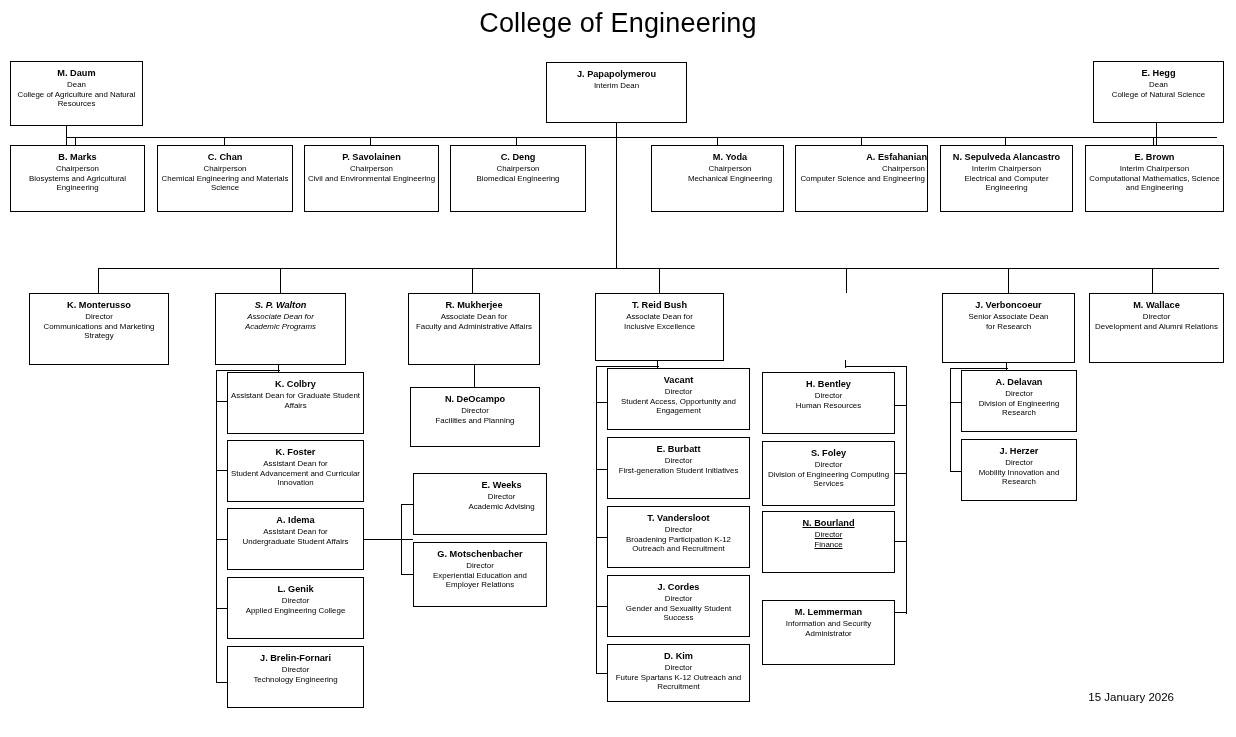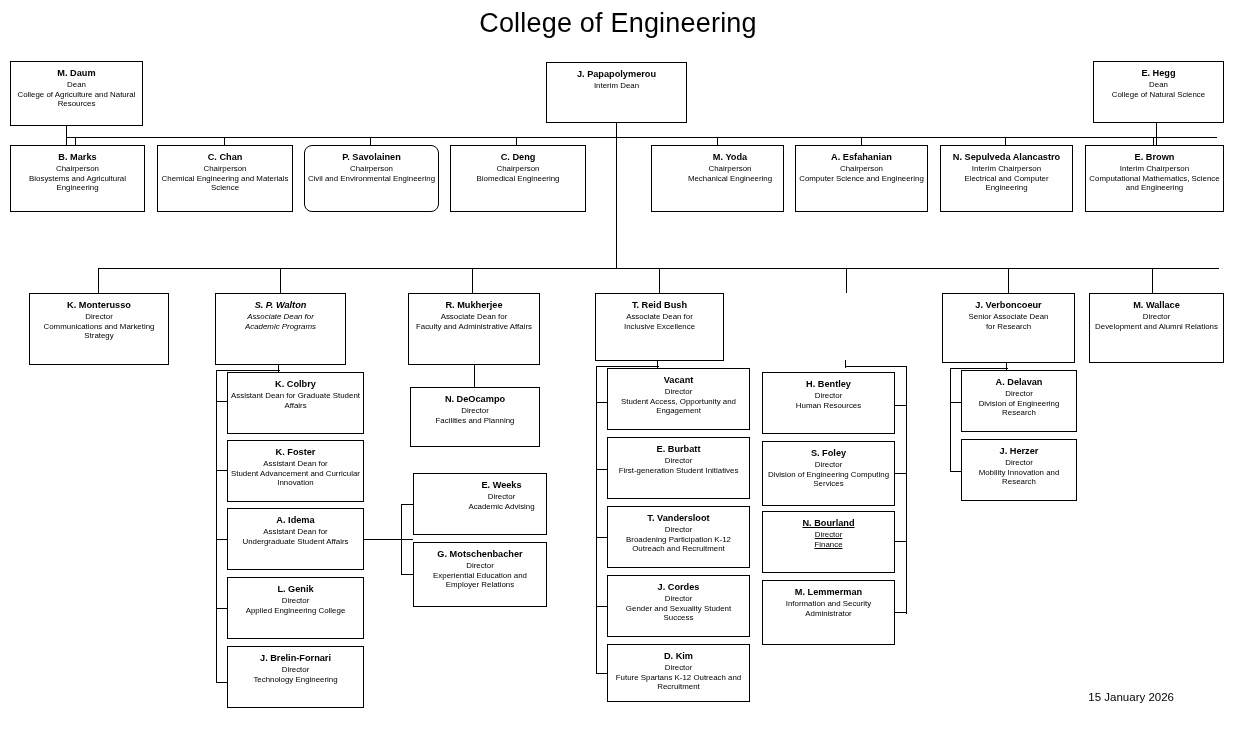--- a/index.html
+++ b/index.html
@@ -170,39 +170,39 @@
     <span class="rl">Chairperson</span>
     <span class="un">Biosystems and Agricultural Engineering</span>
   </div>
 
   <div class="node" style="left:157px; top:145px; width:136px; height:67px;">
     <span class="nm">C. Chan</span>
     <span class="rl">Chairperson</span>
     <span class="un">Chemical Engineering and Materials Science</span>
   </div>
 
-  <div class="node" style="left:304px; top:145px; width:135px; height:67px;border-radius:8px;">
+  <div class="node" style="left:304px; top:145px; width:135px; height:67px;">
     <span class="nm">P. Savolainen</span>
     <span class="rl">Chairperson</span>
     <span class="un">Civil and Environmental Engineering</span>
   </div>
 
   <div class="node" style="left:450px; top:145px; width:136px; height:67px;">
     <span class="nm">C. Deng</span>
     <span class="rl">Chairperson</span>
     <span class="un">Biomedical Engineering</span>
   </div>
 
   <div class="node" style="left:651px; top:145px; width:133px; height:67px;padding-left:25px;">
     <span class="nm">M. Yoda</span>
     <span class="rl">Chairperson</span>
     <span class="un">Mechanical Engineering</span>
   </div>
 
-  <div class="node" style="left:795px; top:145px; width:133px; height:67px;">
+  <div class="node" style="left:795px; top:145px; width:133px; height:67px;text-align:right;">
     <span class="nm">A. Esfahanian</span>
     <span class="rl">Chairperson</span>
     <span class="un">Computer Science and Engineering</span>
   </div>
 
   <div class="node" style="left:940px; top:145px; width:133px; height:67px;">
     <span class="nm">N. Sepulveda Alancastro</span>
     <span class="rl">Interim Chairperson</span>
     <span class="un">Electrical and Computer Engineering</span>
   </div>
@@ -339,21 +339,21 @@
     <span class="rl">Director</span>
     <span class="un">Division of Engineering Computing Services</span>
   </div>
 
   <div class="node" style="left:762px; top:511px; width:133px; height:62px;text-decoration:underline;">
     <span class="nm">N. Bourland</span>
     <span class="rl">Director</span>
     <span class="un">Finance</span>
   </div>
 
-  <div class="node" style="left:762px; top:580px; width:133px; height:65px;">
+  <div class="node" style="left:762px; top:600px; width:133px; height:65px;">
     <span class="nm">M. Lemmerman</span>
     <span class="rl">Information and Security Administrator</span>
     <span class="un"></span>
   </div>
 
   <div class="node" style="left:961px; top:370px; width:116px; height:62px;">
     <span class="nm">A. Delavan</span>
     <span class="rl">Director</span>
     <span class="un">Division of Engineering Research</span>
   </div>

